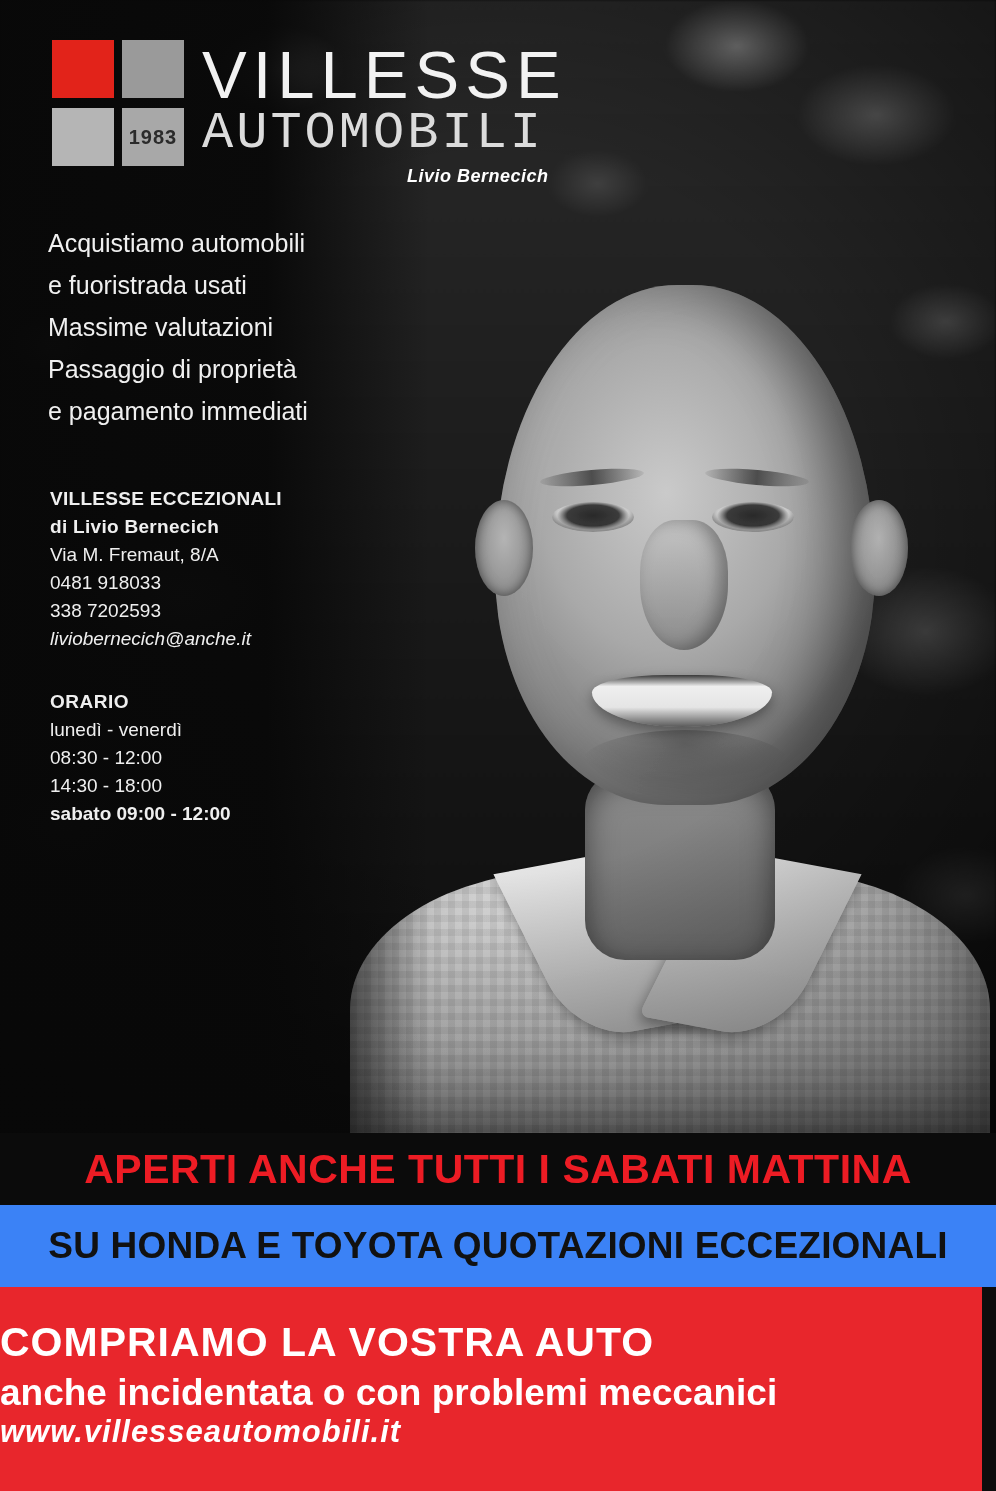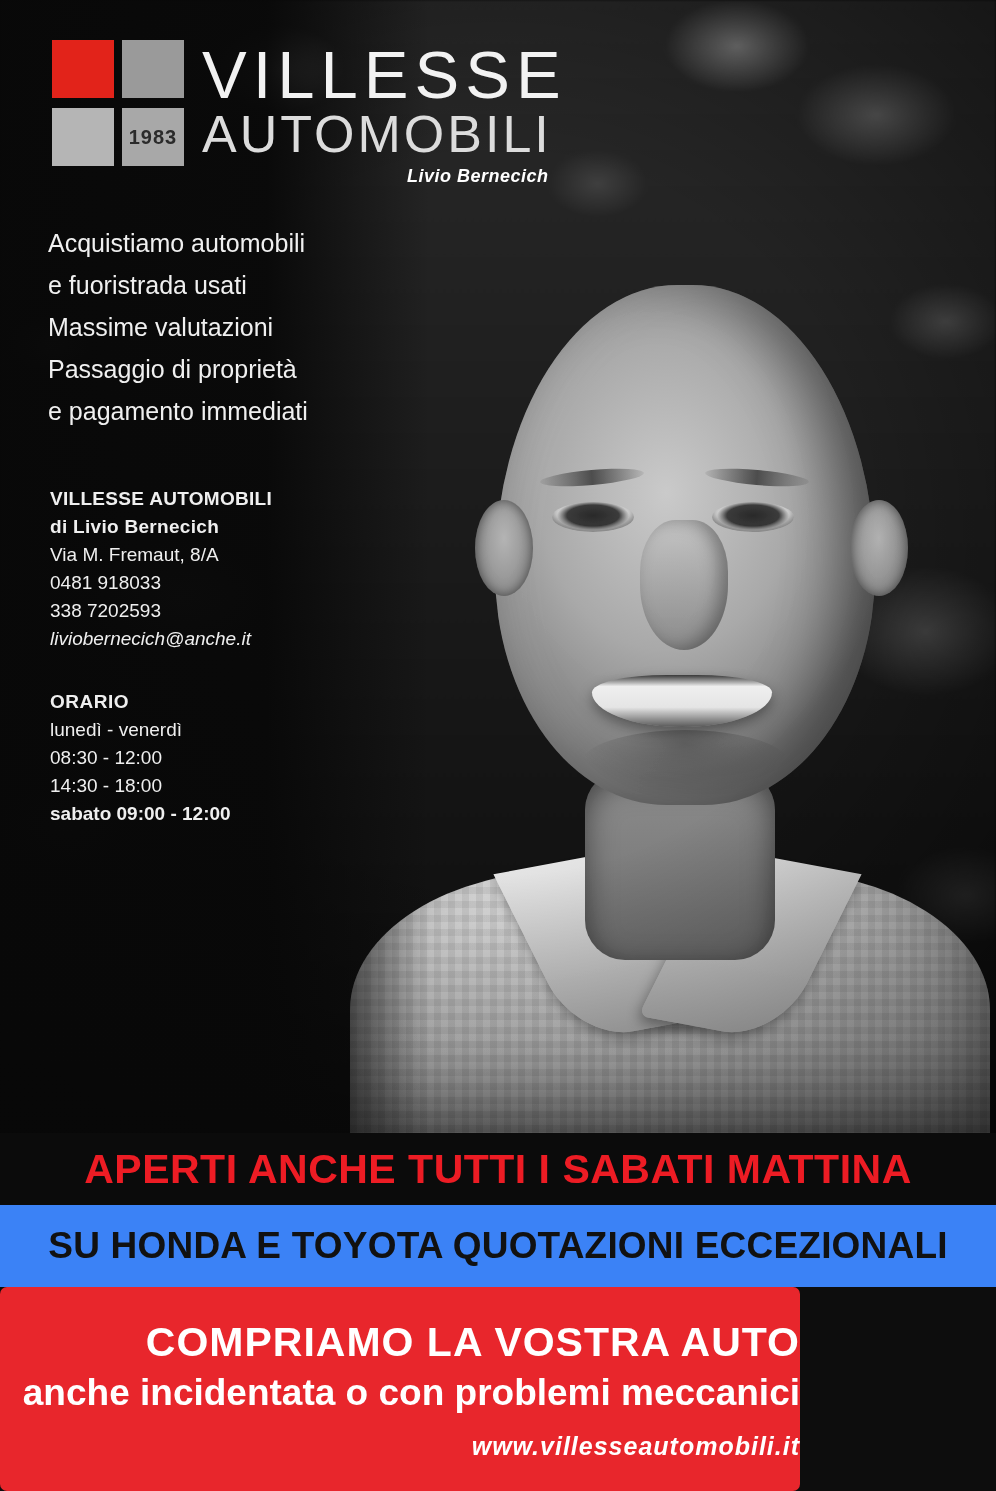--- a/index.html
+++ b/index.html
@@ -189,20 +189,21 @@
     line-height: 70px;
     font-weight: 400;
   }
   .logo-automobili {
     color: #dcdcdc;
     font-size: 52px;
     letter-spacing: 3px;
     line-height: 56px;
     font-weight: 300;
     margin-top: -4px;
+    font-family: Liberation Mono, monospace;
   }
   .logo-sub {
     color: #ffffff;
     font-size: 18px;
     font-style: italic;
     font-weight: bold;
     text-align: right;
     margin-top: 4px;
     padding-right: 18px;
     letter-spacing: 0.5px;
@@ -262,40 +263,38 @@
     display: flex; align-items: center; justify-content: center;
     color: #111;
     font-size: 37px;
     font-weight: bold;
     letter-spacing: 0.2px;
     white-space: nowrap;
   }
   .band-red {
     position: absolute;
     left: 0; top: 1287px;
-    width: 800px; height: 204px;
+    width: 982px; height: 204px;
     background: #e8262c;
-    text-align: right;
+    text-align: left;
     color: #ffffff;
-    border-radius: 7px;
   }
   .band-red .l1 {
     margin-top: 32px;
     font-size: 41px;
     font-weight: bold;
     letter-spacing: 1px;
   }
   .band-red .l2 {
     margin-top: 6px;
     font-size: 37px;
     font-weight: bold;
   }
   .band-red .url {
-    margin-top: 18px;
-    font-size: 25px;
+    font-size: 31px;
     font-style: italic;
     font-weight: bold;
     letter-spacing: 1px;
   }
 </style>
 </head>
 <body>
 
 <div class="poster">
 
@@ -340,21 +339,21 @@
 
   <div class="claim">
     <div>Acquistiamo automobili</div>
     <div>e fuoristrada usati</div>
     <div>Massime valutazioni</div>
     <div>Passaggio di proprietà</div>
     <div>e pagamento immediati</div>
   </div>
 
   <div class="contact">
-    <div class="b">VILLESSE AUTOMOBILI</div>
+    <div class="b">VILLESSE ECCEZIONALI</div>
     <div class="b">di Livio Bernecich</div>
     <div>Via M. Fremaut, 8/A</div>
     <div>0481 918033</div>
     <div>338 7202593</div>
     <div class="email">liviobernecich@anche.it</div>
   </div>
 
   <div class="hours">
     <div class="b">ORARIO</div>
     <div>lunedì - venerdì</div>

